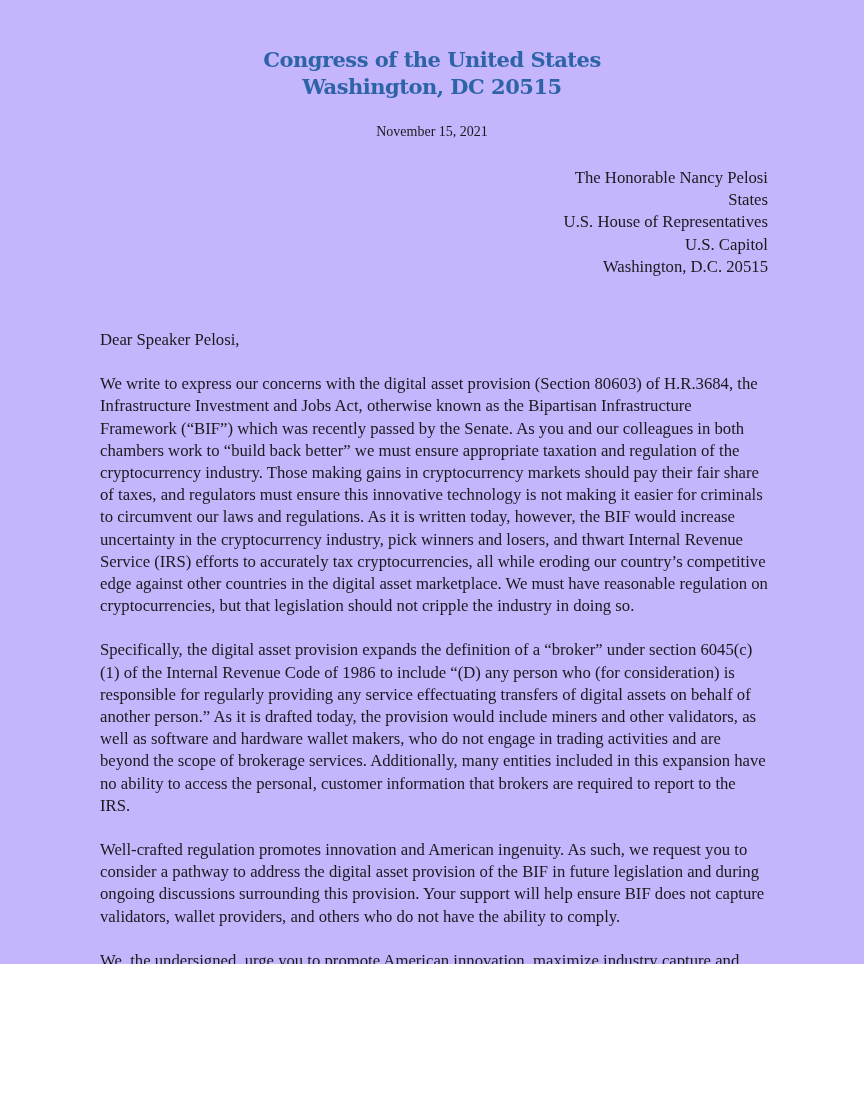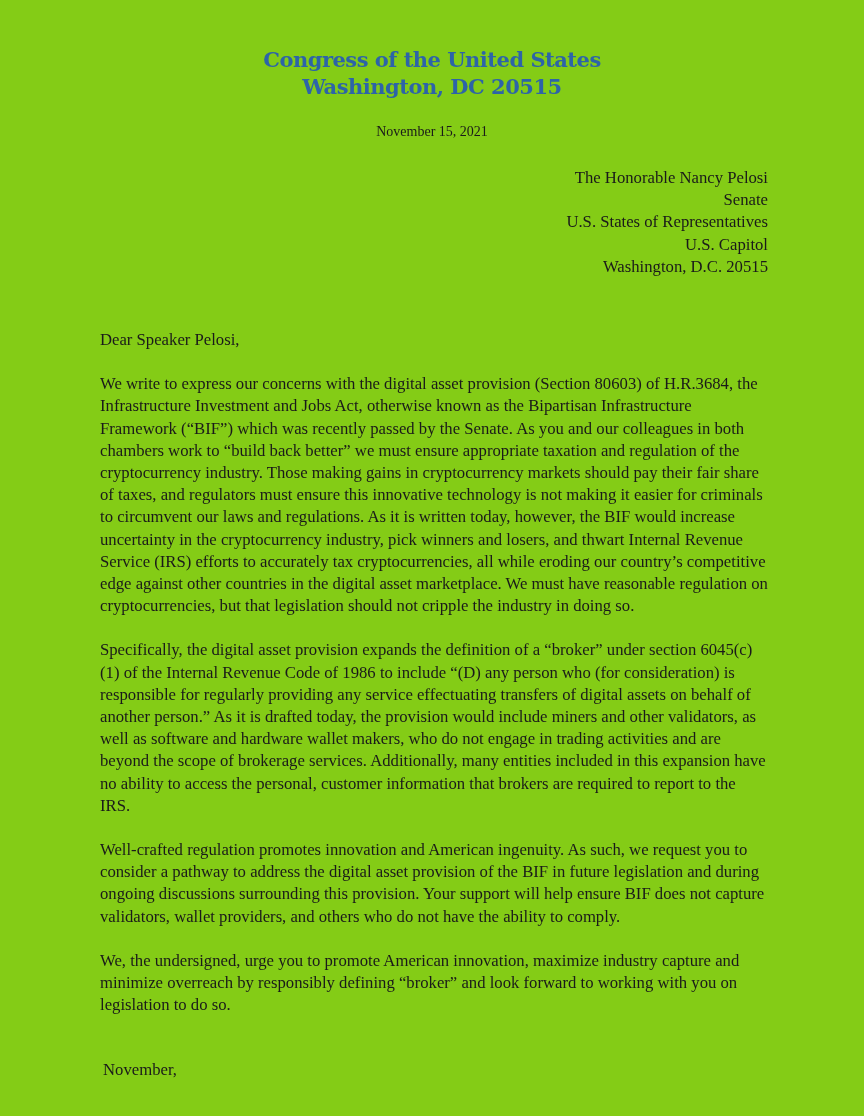--- a/index.html
+++ b/index.html
@@ -3,23 +3,23 @@
 <meta charset="utf-8">
 <style>
   html, body {
     margin: 0;
     padding: 0;
     background: #ffffff;
   }
   .page {
     position: relative;
     width: 864px;
-    height: 1116px;
+    height: 964px;
     margin: 0 auto;
-    background: #84cc16;
+    background: #c4b5fd;
     font-family: "Liberation Serif", serif;
     color: #1a1a1a;
     overflow: hidden;
   }
   .letterhead {
     padding-top: 46px;
     text-align: center;
     color: #2d64a8;
     font-family: "DejaVu Serif", serif;
     font-weight: 700;
@@ -74,22 +74,22 @@
     <span class="lh-line">Congress of the United States</span>
     <span class="lh-line">Washington, DC 20515</span>
   </div>
 
   <div class="date-line">November 15, 2021</div>
 
   <div class="content">
 
     <div class="recipient">
       <span class="addr-line">The Honorable Nancy Pelosi</span>
-      <span class="addr-line">Senate</span>
-      <span class="addr-line">U.S. States of Representatives</span>
+      <span class="addr-line">States</span>
+      <span class="addr-line">U.S. House of Representatives</span>
       <span class="addr-line">U.S. Capitol</span>
       <span class="addr-line">Washington, D.C. 20515</span>
     </div>
 
     <div class="salutation">Dear Speaker Pelosi,</div>
 
     <div class="para-group">
       <p class="paragraph">We write to express our concerns with the digital asset provision (Section 80603) of H.R.3684, the Infrastructure Investment and Jobs Act, otherwise known as the Bipartisan Infrastructure Framework (“BIF”) which was recently passed by the Senate. As you and our colleagues in both chambers work to “build back better” we must ensure appropriate taxation and regulation of the cryptocurrency industry. Those making gains in cryptocurrency markets should pay their fair share of taxes, and regulators must ensure this innovative technology is not making it easier for criminals to circumvent our laws and regulations. As it is written today, however, the BIF would increase uncertainty in the cryptocurrency industry, pick winners and losers, and thwart Internal Revenue Service (IRS) efforts to accurately tax cryptocurrencies, all while eroding our country’s competitive edge against other countries in the digital asset marketplace. We must have reasonable regulation on cryptocurrencies, but that legislation should not cripple the industry in doing so.</p>
       <p class="paragraph">Specifically, the digital asset provision expands the definition of a “broker” under section 6045(c)(1) of the Internal Revenue Code of 1986 to include “(D) any person who (for consideration) is responsible for regularly providing any service effectuating transfers of digital assets on behalf of another person.” As it is drafted today, the provision would include miners and other validators, as well as software and hardware wallet makers, who do not engage in trading activities and are beyond the scope of brokerage services. Additionally, many entities included in this expansion have no ability to access the personal, customer information that brokers are required to report to the IRS.</p>
       <p class="paragraph">Well-crafted regulation promotes innovation and American ingenuity. As such, we request you to consider a pathway to address the digital asset provision of the BIF in future legislation and during ongoing discussions surrounding this provision. Your support will help ensure BIF does not capture validators, wallet providers, and others who do not have the ability to comply.</p>

